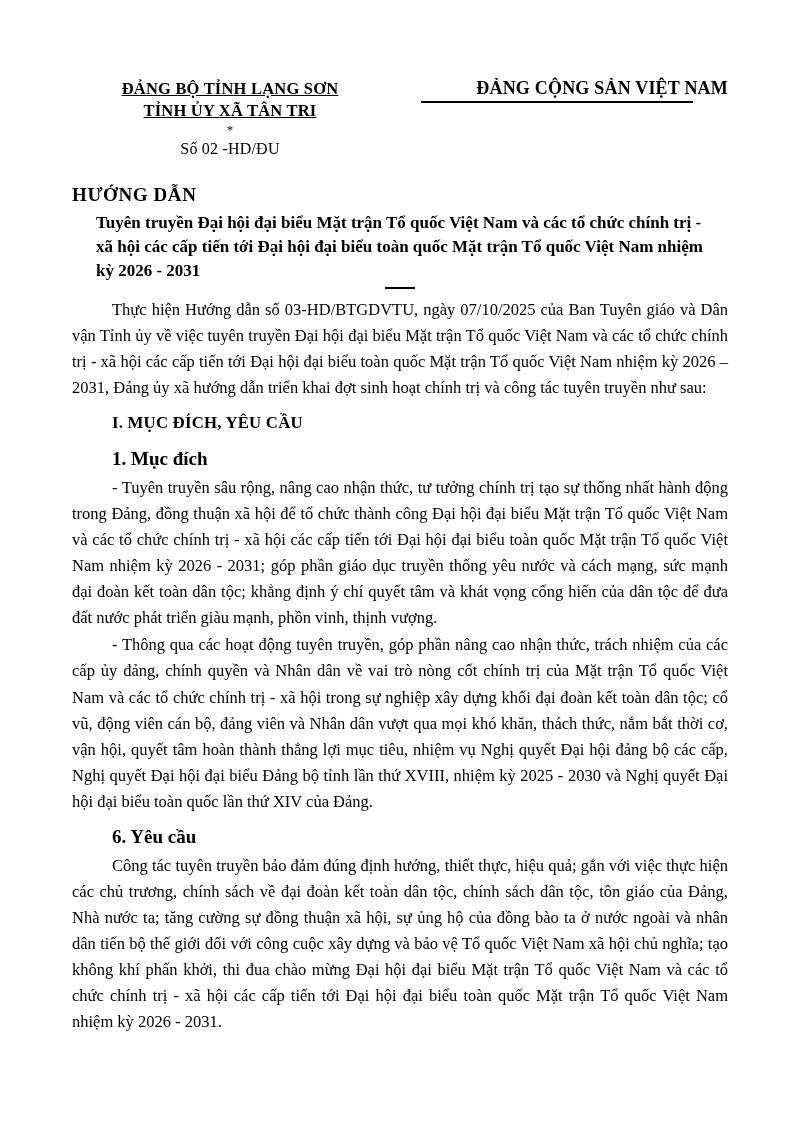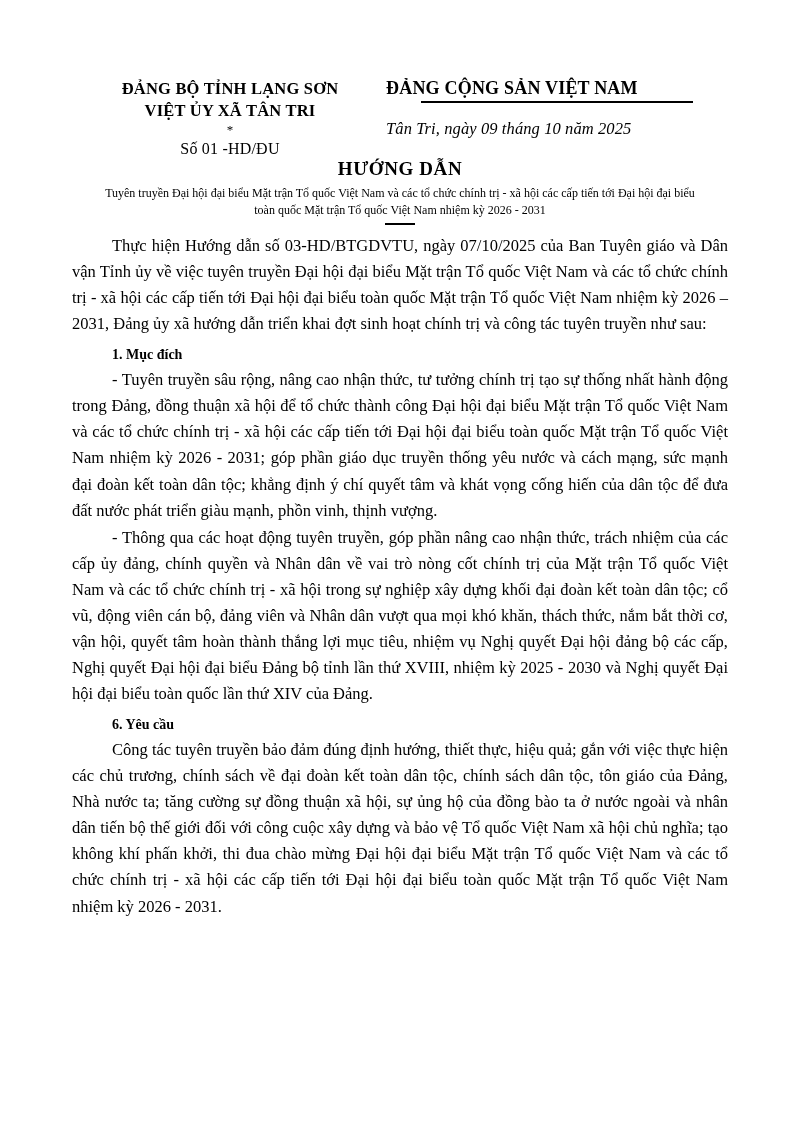--- a/index.html
+++ b/index.html
@@ -29,28 +29,29 @@
     align-items: flex-start;
     justify-content: flex-start;
   }
   .header-left {
     width: 300px;
     text-align: center;
     padding-left: 8px;
   }
   .header-right {
     flex: 1;
-    text-align: left;
+    text-align: right;
     padding-left: 6px;
   }
   .org-line {
     font-weight: bold;
     font-size: 16.5px;
     line-height: 1.32;
     letter-spacing: 0.2px;
+    text-decoration: underline;
   }
   .star {
     font-size: 13px;
     line-height: 1.1;
     margin-top: 1px;
   }
   .doc-number {
     font-size: 16px;
     margin-top: 3px;
     letter-spacing: 0.2px;
@@ -69,30 +70,31 @@
   }
   .place-date {
     font-style: italic;
     font-size: 16.5px;
     margin-top: 16px;
     letter-spacing: 0.1px;
   }
 
   
   .title-block {
-    text-align: center;
+    margin-top: 26px;
+    text-align: left;
   }
   .doc-title {
     font-weight: bold;
     font-size: 19px;
     letter-spacing: 0.6px;
   }
   .doc-subtitle {
-    font-weight: normal;
-    font-size: 12px;
+    font-weight: bold;
+    font-size: 17px;
     line-height: 1.42;
     margin-top: 5px;
     padding: 0 24px;
   }
   .short-rule {
     width: 30px;
     height: 2px;
     background: #000;
     margin: 4px auto 0 auto;
   }
@@ -111,56 +113,56 @@
   }
   .heading-1 {
     font-weight: bold;
     font-size: 16.8px;
     margin: 9px 0 2px 0;
     text-indent: 40px;
     letter-spacing: 0.2px;
   }
   .heading-2 {
     font-weight: bold;
-    font-size: 14px;
+    font-size: 19px;
     margin: 7px 0 1px 0;
     text-indent: 40px;
   }
   .dash-para {
     text-indent: 40px;
     margin: 0 0 1px 0;
   }
 </style>
 </head>
 <body>
 
 <div class="page">
 
   <div class="header">
     <div class="header-left">
       <div class="org-line">ĐẢNG BỘ TỈNH LẠNG SƠN</div>
-      <div class="org-line">VIỆT ỦY XÃ TÂN TRI</div>
+      <div class="org-line">TỈNH ỦY XÃ TÂN TRI</div>
       <div class="star">*</div>
-      <div class="doc-number">Số 01 -HD/ĐU</div>
+      <div class="doc-number">Số 02 -HD/ĐU</div>
     </div>
     <div class="header-right">
       <div class="national-title">ĐẢNG CỘNG SẢN VIỆT NAM</div>
       <div class="rule"></div>
-      <div class="place-date">Tân Tri, ngày 09 tháng 10  năm 2025</div>
     </div>
   </div>
 
   <div class="title-block">
     <div class="doc-title">HƯỚNG DẪN</div>
     <div class="doc-subtitle">Tuyên truyền Đại hội đại biểu Mặt trận Tổ quốc Việt Nam và các tổ chức chính trị - xã hội các cấp tiến tới Đại hội đại biểu toàn quốc Mặt trận Tổ quốc Việt Nam nhiệm kỳ 2026 - 2031</div>
     <div class="short-rule"></div>
   </div>
 
   <div class="body">
     <p class="para">Thực hiện Hướng dẫn số 03-HD/BTGDVTU, ngày 07/10/2025 của Ban Tuyên giáo và Dân vận Tỉnh ủy về việc tuyên truyền Đại hội đại biểu Mặt trận Tổ quốc Việt Nam và các tổ chức chính trị - xã hội các cấp tiến tới Đại hội đại biểu toàn quốc Mặt trận Tổ quốc Việt Nam nhiệm kỳ 2026 – 2031, Đảng ủy xã hướng dẫn triển khai đợt sinh hoạt chính trị và công tác tuyên truyền như sau:</p>
+    <p class="heading-1">I. MỤC ĐÍCH, YÊU CẦU</p>
     <p class="heading-2">1. Mục đích</p>
     <p class="dash-para">- Tuyên truyền sâu rộng, nâng cao nhận thức, tư tưởng chính trị tạo sự thống nhất hành động trong Đảng, đồng thuận xã hội để tổ chức thành công Đại hội đại biểu Mặt trận Tổ quốc Việt Nam và các tổ chức chính trị - xã hội các cấp tiến tới Đại hội đại biểu toàn quốc Mặt trận Tổ quốc Việt Nam nhiệm kỳ 2026 - 2031; góp phần giáo dục truyền thống yêu nước và cách mạng, sức mạnh đại đoàn kết toàn dân tộc; khẳng định ý chí quyết tâm và khát vọng cống hiến của dân tộc để đưa đất nước phát triển giàu mạnh, phồn vinh, thịnh vượng.</p>
     <p class="dash-para">- Thông qua các hoạt động tuyên truyền, góp phần nâng cao nhận thức, trách nhiệm của các cấp ủy đảng, chính quyền và Nhân dân về vai trò nòng cốt chính trị của Mặt trận Tổ quốc Việt Nam và các tổ chức chính trị - xã hội trong sự nghiệp xây dựng khối đại đoàn kết toàn dân tộc; cổ vũ, động viên cán bộ, đảng viên và Nhân dân vượt qua mọi khó khăn, thách thức, nắm bắt thời cơ, vận hội, quyết tâm hoàn thành thắng lợi mục tiêu, nhiệm vụ Nghị quyết Đại hội đảng bộ các cấp, Nghị quyết Đại hội đại biểu Đảng bộ tỉnh lần thứ XVIII, nhiệm kỳ 2025 - 2030 và Nghị quyết Đại hội đại biểu toàn quốc lần thứ XIV của Đảng.</p>
     <p class="heading-2">6. Yêu cầu</p>
     <p class="para">Công tác tuyên truyền bảo đảm đúng định hướng, thiết thực, hiệu quả; gắn với việc thực hiện các chủ trương, chính sách về đại đoàn kết toàn dân tộc, chính sách dân tộc, tôn giáo của Đảng, Nhà nước ta; tăng cường sự đồng thuận xã hội, sự ủng hộ của đồng bào ta ở nước ngoài và nhân dân tiến bộ thế giới đối với công cuộc xây dựng và bảo vệ Tổ quốc Việt Nam xã hội chủ nghĩa; tạo không khí phấn khởi, thi đua chào mừng Đại hội đại biểu Mặt trận Tổ quốc Việt Nam và các tổ chức chính trị - xã hội các cấp tiến tới Đại hội đại biểu toàn quốc Mặt trận Tổ quốc Việt Nam nhiệm kỳ 2026 - 2031.</p>
   </div>
 
 </div>
 
 </body></html>

